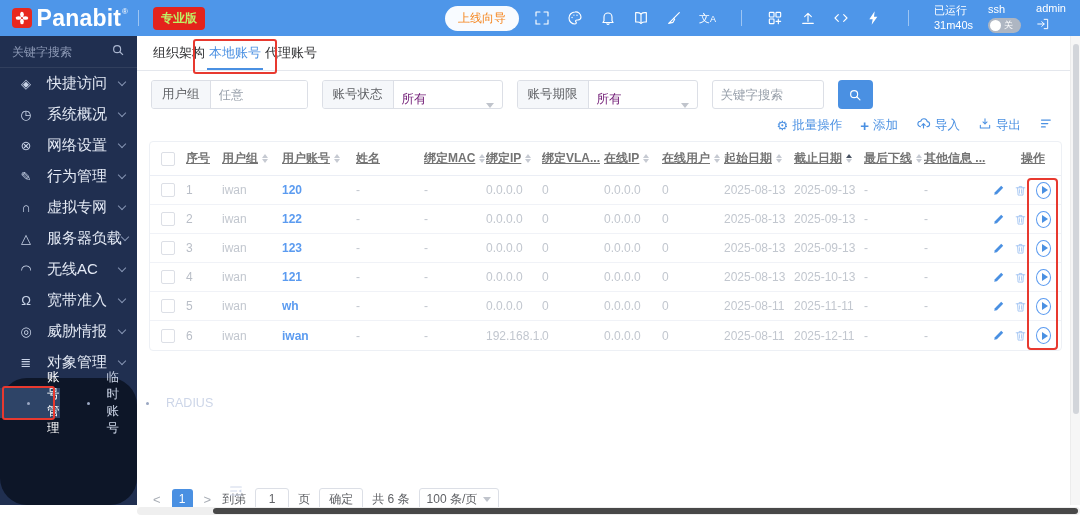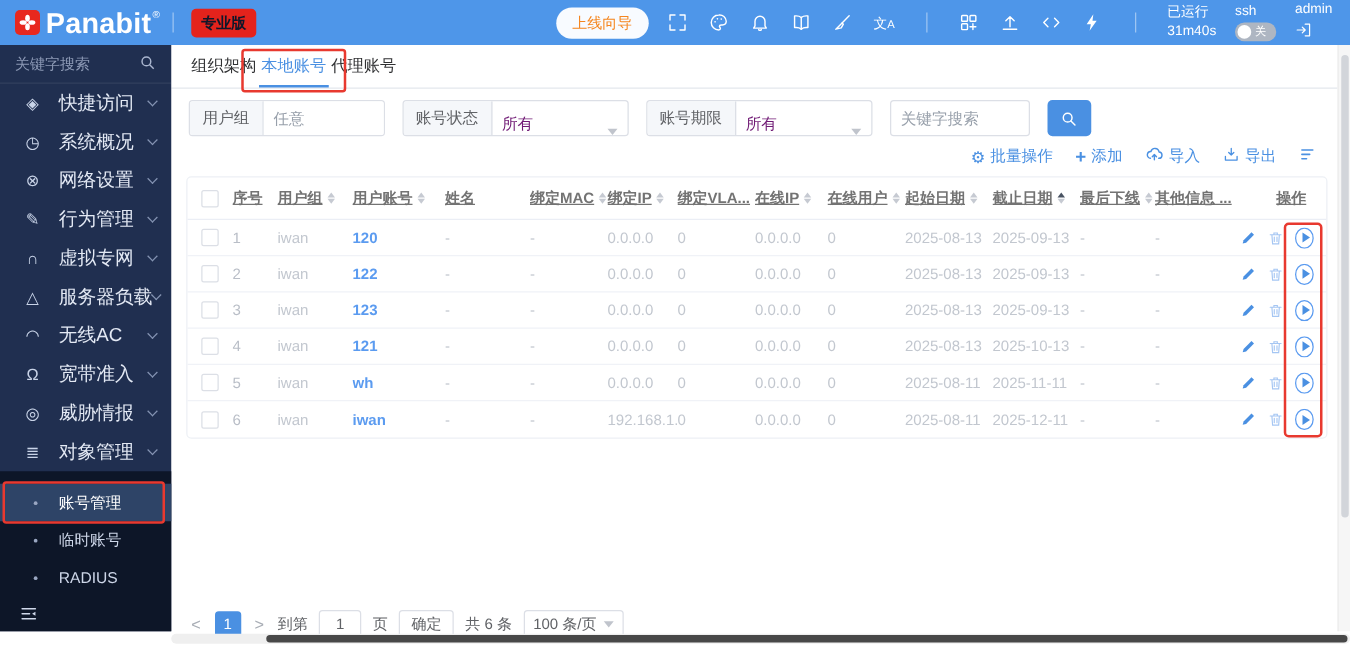--- a/index.html
+++ b/index.html
@@ -7,21 +7,21 @@
   body{position:relative;background:#fff;font-family:"Liberation Sans","DejaVu Sans",sans-serif;font-size:12px;color:#303133;}
 
   
   .header{position:absolute;top:0;left:0;right:0;height:36px;background:var(--brand-blue,#4e96e9);display:flex;align-items:center;color:#fff;z-index:2;}
   .brand{display:flex;align-items:flex-start;padding-left:12px;width:128px;}
   .brand-logo{width:20px;height:20px;background:#e8281e;border-radius:4px;display:inline-flex;align-items:center;justify-content:center;margin-right:5px;margin-top:1px;}
   .brand-logo svg{width:16px;height:16px;}
   .brand-name{font-size:23px;font-weight:bold;letter-spacing:.2px;line-height:22px;}
   .brand-reg{font-size:8px;line-height:10px;margin-left:1px;}
   .hdiv{width:1px;height:16px;background:rgba(255,255,255,.45);margin:0 10px;}
-  .edition{background:var(--badge-red,#e4231c);color:#0f172a;font-size:12px;font-weight:bold;padding:3px 8px;border-radius:4px;margin-left:4px;}
+  .edition{background:var(--badge-red,#e4231c);color:#bef264;font-size:12px;font-weight:bold;padding:3px 8px;border-radius:4px;margin-left:4px;}
   .hright{margin-left:auto;display:flex;align-items:center;gap:15px;padding-right:14px;}
   .wizard{background:rgba(255,255,255,.96);color:#f5861f;font-size:12px;padding:4px 13px;border-radius:13px;cursor:pointer;}
   .icon-group{display:flex;align-items:center;gap:16px;}
   .hicon{display:inline-flex;align-items:center;justify-content:center;width:17px;height:17px;cursor:pointer;}
   .hicon svg{width:16px;height:16px;stroke:#fff;fill:none;stroke-width:1.7;stroke-linecap:round;stroke-linejoin:round;}
   .txt-ic{font-size:11px;color:#fff;white-space:nowrap;}
   .txt-ic small{font-size:9px;}
   .stack{display:flex;flex-direction:column;justify-content:flex-end;gap:2px;font-size:11px;line-height:1.2;}
   .toggle{width:33px;height:15px;background:#aeb6c2;border-radius:8px;display:flex;align-items:center;padding:0 2px;gap:3px;cursor:pointer;}
   .knob{width:11px;height:11px;background:#fff;border-radius:50%;}
@@ -32,21 +32,21 @@
   .sidebar{position:absolute;top:36px;left:0;width:137px;bottom:13px;background:var(--sidebar-navy,#202f50);display:flex;flex-direction:column;z-index:2;}
   .s-search{height:32px;display:flex;align-items:center;padding:0 12px;border-bottom:1px solid rgba(255,255,255,.08);}
   .s-search input{flex:1;background:transparent;border:none;outline:none;color:#dfe6f3;font-size:12px;width:80px;}
   .s-search input::placeholder{color:#8c99b5;}
   .s-search svg{width:14px;height:14px;stroke:#aab6cf;fill:none;stroke-width:2;}
   .menu{display:flex;flex-direction:column;}
   .mi{height:31px;display:flex;align-items:center;padding:0 12px 0 18px;color:#e3e9f4;cursor:pointer;}
   .mi-ic{width:16px;font-size:13px;color:#c9d4e8;margin-right:13px;text-align:center;flex:none;}
   .mi-lb{font-size:15px;flex:1;white-space:nowrap;}
   .chev{width:6px;height:6px;border-right:1.5px solid #8594b3;border-bottom:1.5px solid #8594b3;transform:rotate(45deg);margin-top:-3px;flex:none;}
-  .side-bottom{flex:1;background:var(--sidebar-dark,#0d1628);display:flex;flex-direction:column;padding-top:10px;}
+  .side-bottom{flex:1;background:var(--sidebar-dark,#0d1628);display:flex;flex-direction:row;padding-top:10px;border-radius:27px;}
   .sub-item{height:30px;display:flex;align-items:center;padding-left:27px;color:#cdd6e8;font-size:12.5px;cursor:pointer;position:relative;}
   .sub-item .dot{width:3px;height:3px;border-radius:50%;background:#9aa7c2;margin-right:17px;flex:none;}
   .sub-item.active{background:#2e4467;color:#fff;}
   .sub-item.active::after{content:"";position:absolute;top:-2px;bottom:-2px;left:2px;right:5px;border:2px solid var(--annotation-red,#e8392f);border-radius:3px;pointer-events:none;}
   .collapse{margin-top:auto;height:28px;display:flex;align-items:center;padding-left:15px;cursor:pointer;}
   .collapse svg{width:16px;height:16px;stroke:#cfd8ea;fill:none;stroke-width:1.7;stroke-linecap:round;}
 
   
   .main{position:absolute;top:36px;left:137px;right:10px;bottom:13px;background:#fff;}
   .tabbar{height:35px;border-bottom:1px solid #e4e7ed;display:flex;align-items:stretch;padding-left:14px;}

